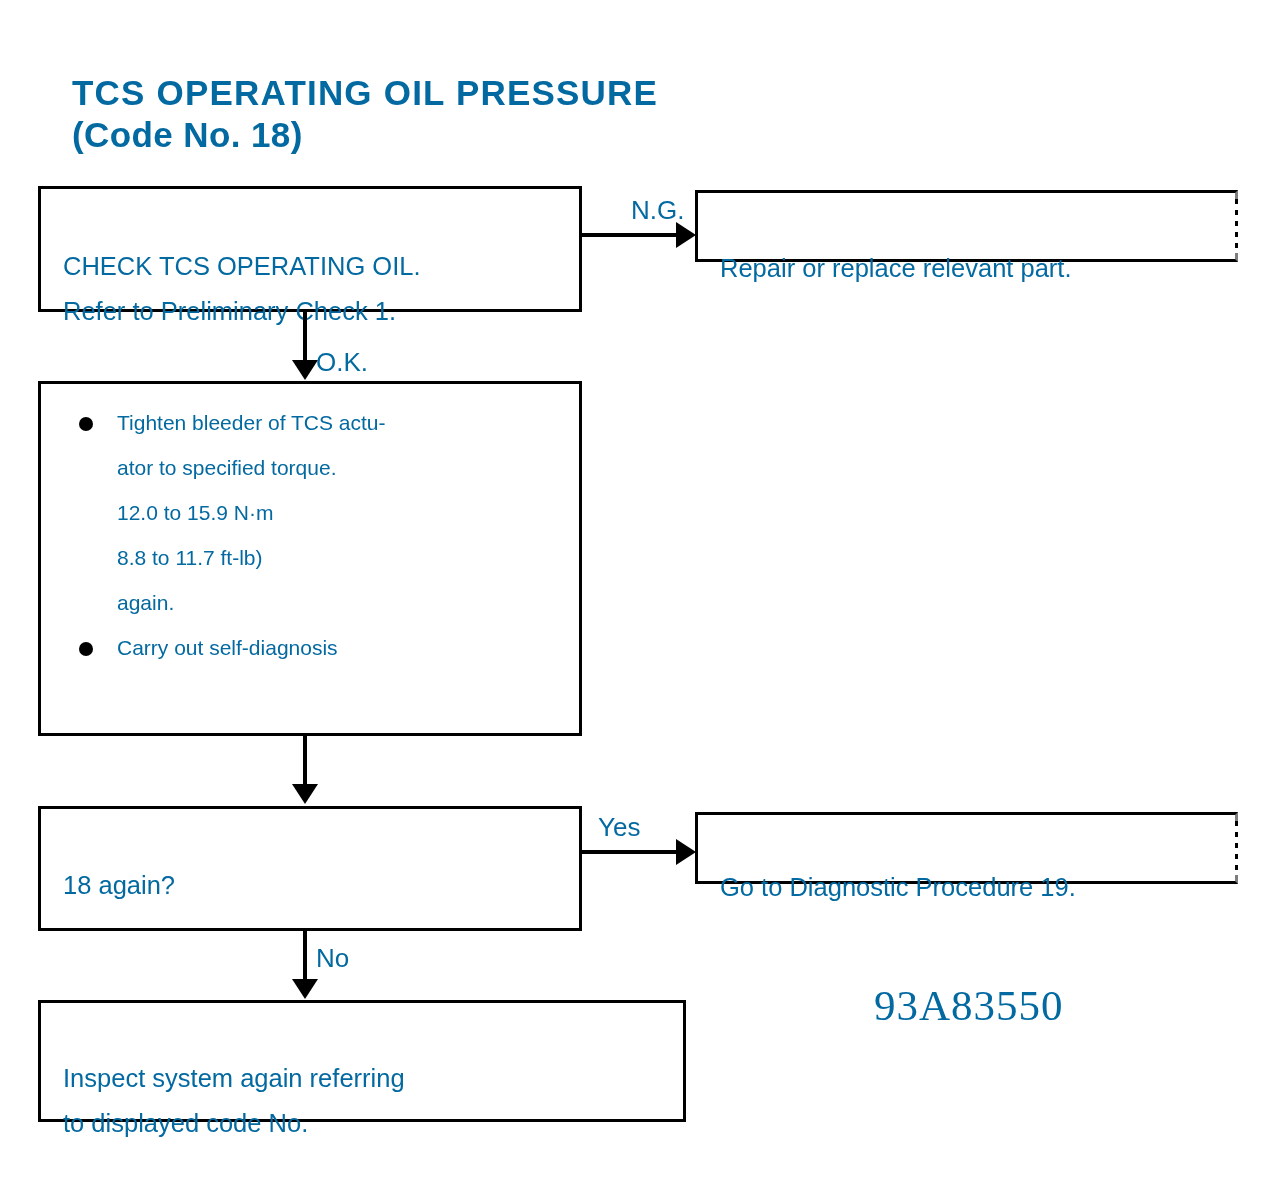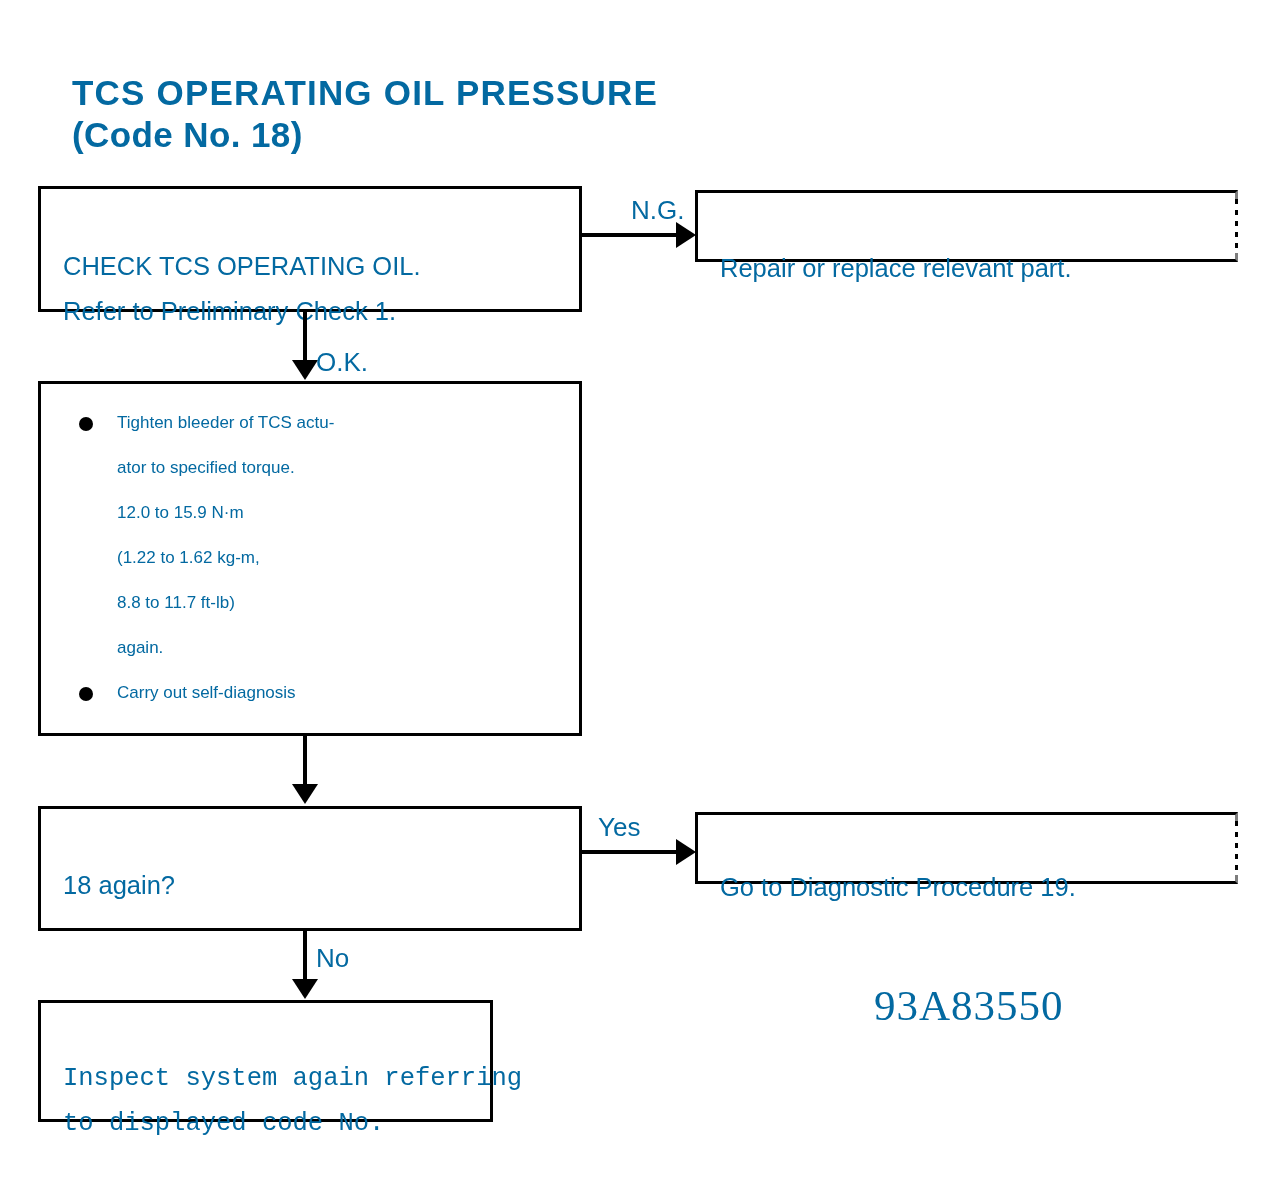--- a/index.html
+++ b/index.html
@@ -75,21 +75,21 @@
   
   .blist {
     position: absolute;
     left: 22px;
     top: 16px;
     right: 8px;
   }
   .brow {
     position: relative;
     padding-left: 54px;
-    font-size: 17px;
+    font-size: 21px;
     line-height: 45px;
     white-space: nowrap;
   }
   .brow .dot {
     position: absolute;
     left: 16px;
     top: 17px;
     width: 14px;
     height: 14px;
     border-radius: 50%;
@@ -177,23 +177,20 @@
         <span class="dot"></span>
         <span>Tighten bleeder of TCS actu-</span>
       </div>
       <div class="brow">
         <span>ator to specified torque.</span>
       </div>
       <div class="brow">
         <span>12.0 to 15.9 N·m</span>
       </div>
       <div class="brow">
-        <span>(1.22 to 1.62 kg-m,</span>
-      </div>
-      <div class="brow">
         <span>8.8 to 11.7 ft-lb)</span>
       </div>
       <div class="brow">
         <span>again.</span>
       </div>
       <div class="brow">
         <span class="dot"></span>
         <span>Carry out self-diagnosis</span>
       </div>
     </div>
@@ -215,21 +212,21 @@
   <div class="fbox fade-right" style="left:695px; top:812px; width:543px; height:72px;">
     <div class="inner" style="top:9px;">
       <div class="fline">Go to Diagnostic Procedure 19.</div>
     </div>
   </div>
 
   <div class="vline" style="left:303px; top:931px; height:50px;"></div>
   <div class="arrow-down" style="left:292px; top:979px;"></div>
   <div class="edge-label" style="left:316px; top:943px;">No</div>
 
-  <div class="fbox" style="left:38px; top:1000px; width:455px; height:122px;font-family:Liberation Mono, monospace;">
+  <div class="fbox" style="left:38px; top:1000px; width:648px; height:122px;">
     <div class="inner" style="top:12px;">
       <div class="fline">Inspect system again referring</div>
       <div class="fline">to displayed code No.</div>
     </div>
   </div>
 
   <div class="refcode" style="left:874px; top:982px;">93A83550</div>
 
 </div>
 

